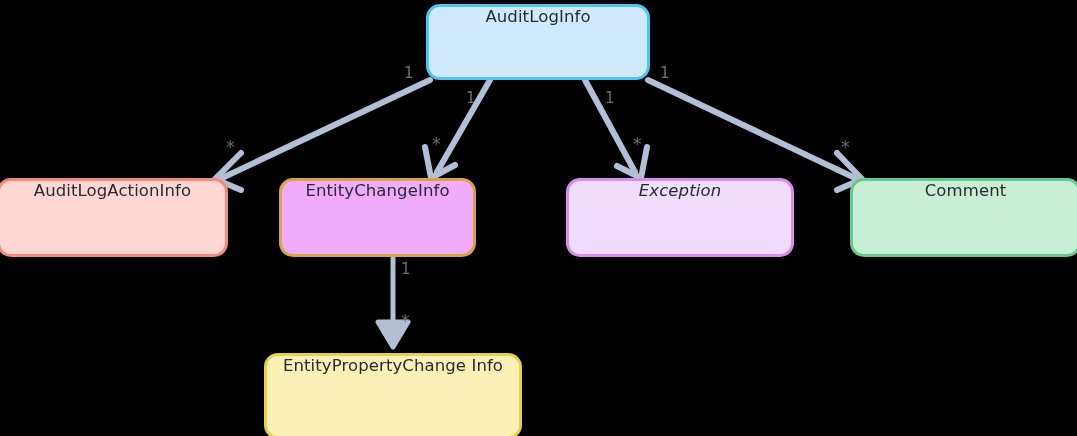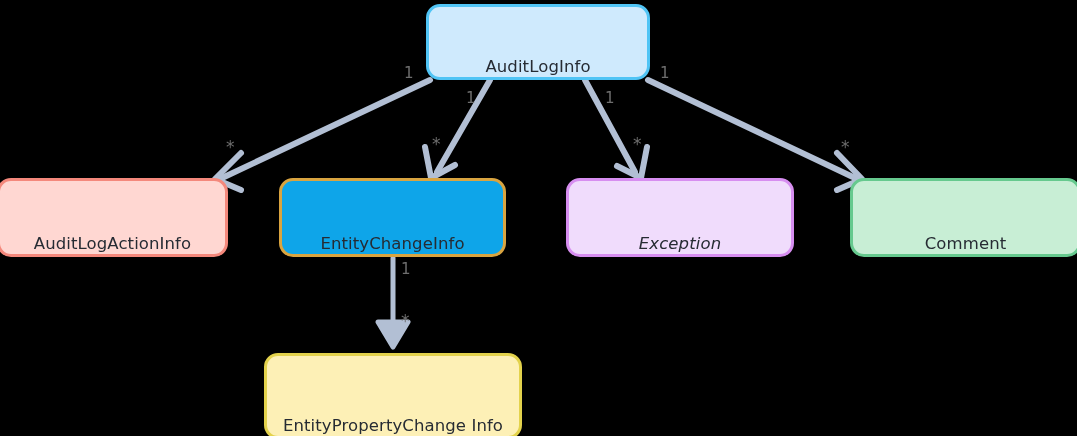--- a/index.html
+++ b/index.html
@@ -23,21 +23,21 @@
     left: 0;
     top: 0;
     width: 1077px;
     height: 436px;
     pointer-events: none;
   }
   .node {
     position: absolute;
     box-sizing: border-box;
     display: flex;
-    align-items: flex-end;
+    align-items: flex-start;
     justify-content: center;
     border-radius: 14px;
     border-width: 3px;
     border-style: solid;
     text-align: center;
     z-index: 2;
   }
   .node-label {
     font-size: 16.5px;
     font-weight: 400;
@@ -53,21 +53,21 @@
     font-size: 15px;
     line-height: 1;
     z-index: 3;
     user-select: none;
   }
   .edge-label.star {
     font-size: 17px;
   }
   .node-auditloginfo   { left: 426px; top: 4px;   width: 224px; height: 76px; background: #cfeafd; border-color: #50c4f5; }
   .node-auditlogaction { left: -3px;  top: 178px; width: 231px; height: 79px; background: #ffd7d2; border-color: #f4887c; }
-  .node-entitychange   { left: 279px; top: 178px; width: 227px; height: 79px; background: #0ea5e9; border-color: #d9a440; }
+  .node-entitychange   { left: 279px; top: 178px; width: 197px; height: 79px; background: #f0abfc; border-color: #d9a440; }
   .node-exception      { left: 566px; top: 178px; width: 228px; height: 79px; background: #f0dcfc; border-color: #d78ef0; font-style: italic; }
   .node-comment        { left: 850px; top: 178px; width: 231px; height: 79px; background: #c8eed5; border-color: #66c98e; }
   .node-entityprop     { left: 264px; top: 353px; width: 258px; height: 86px; background: #fdf0b6; border-color: #e3d24c; }
 </style>
 </head>
 <body>
 
 <div id="diagram-canvas">
 
   <svg id="edge-layer" width="1077" height="436" viewBox="0 0 1077 436" xmlns="http://www.w3.org/2000/svg">

